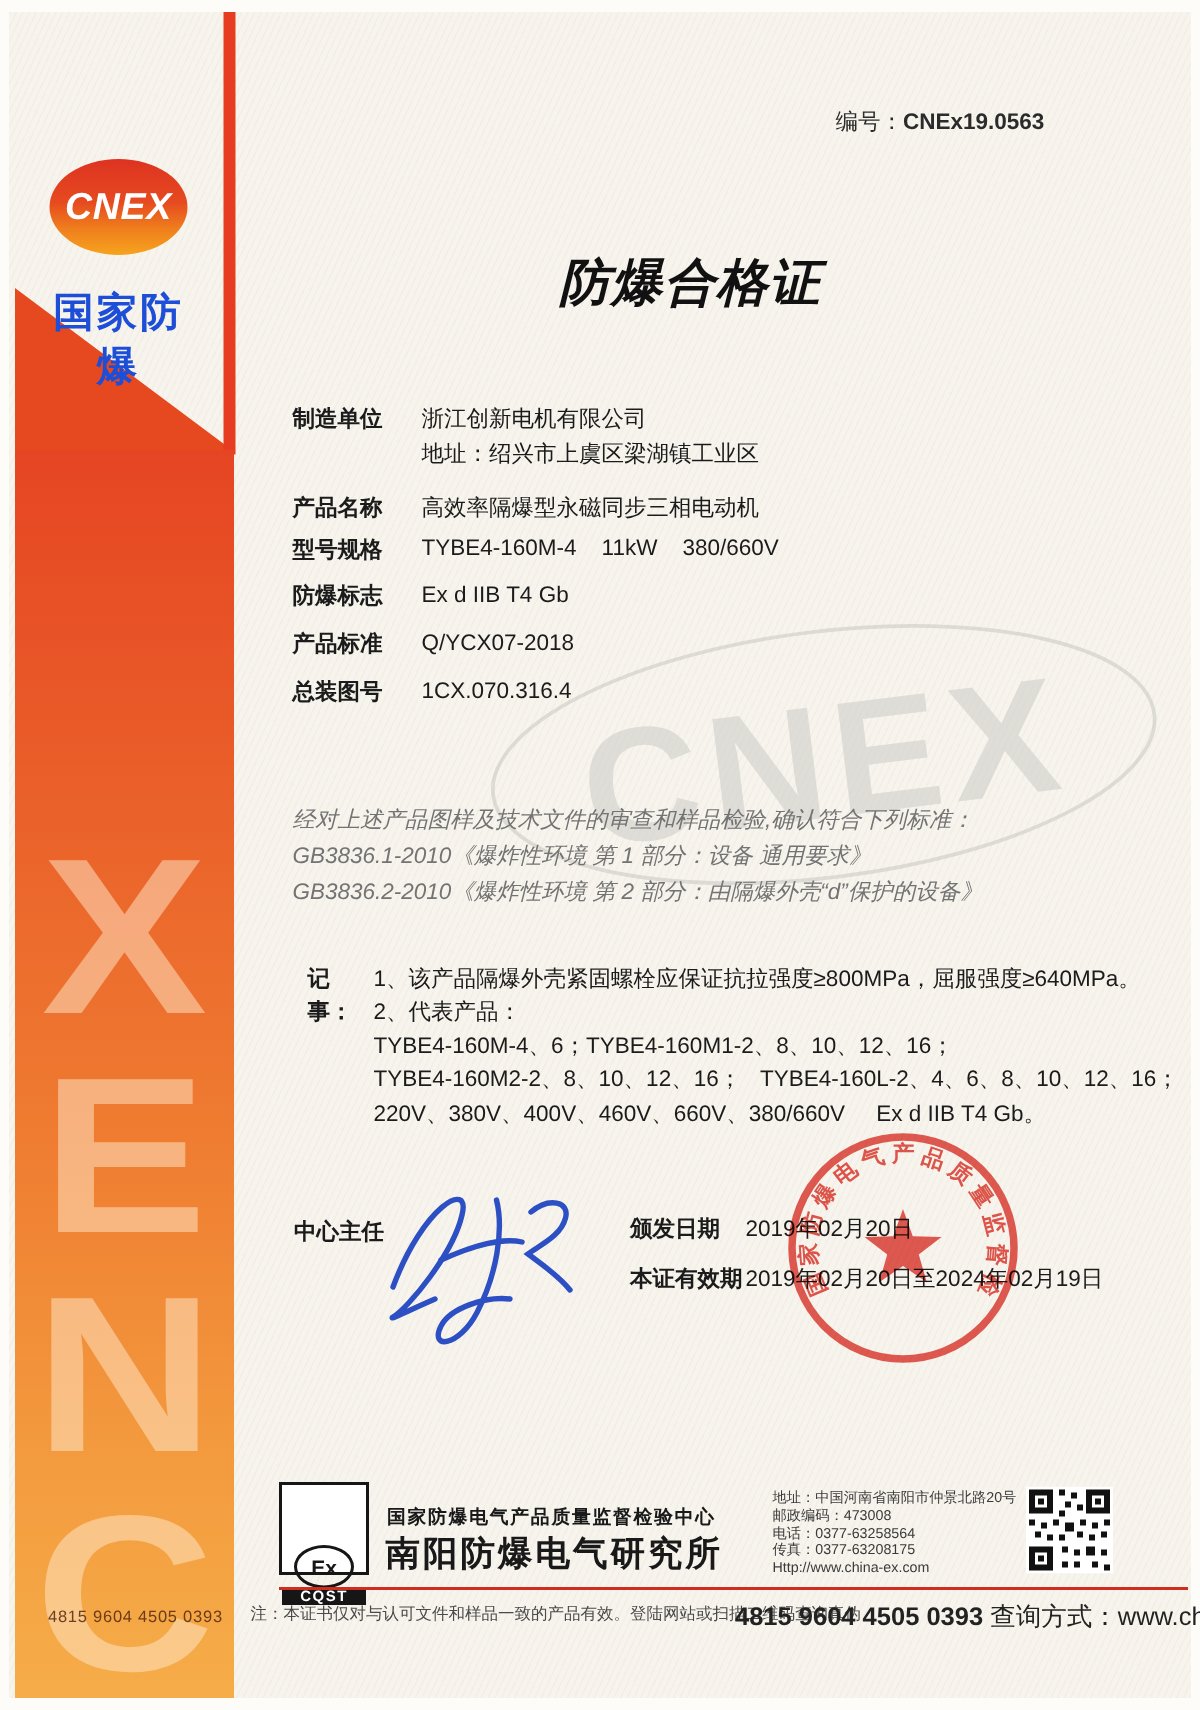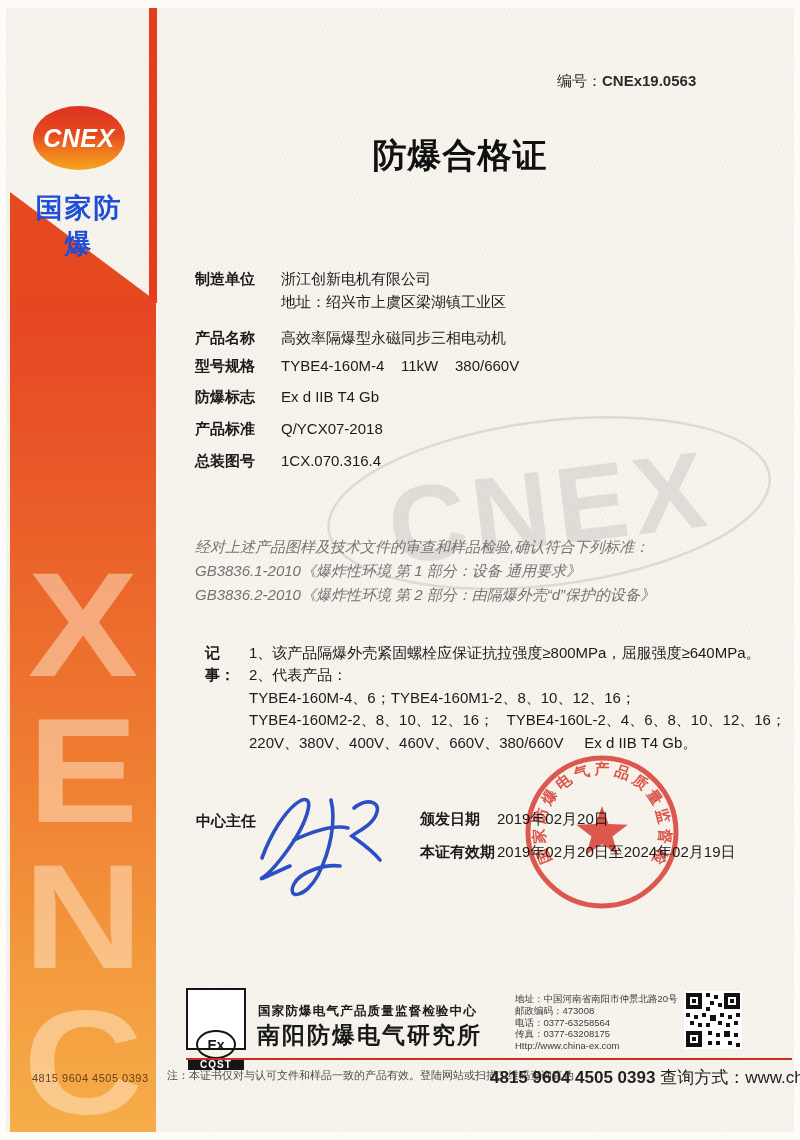--- a/index.html
+++ b/index.html
@@ -23,22 +23,22 @@
   
   .logo-oval{position:absolute;left:33px;top:106px;width:92px;height:64px;border-radius:50%;z-index:3;
     background:linear-gradient(180deg,#dd3322 0%,#e64a1f 45%,#ef7d1d 72%,#f6a41e 100%);
     display:flex;align-items:center;justify-content:center;}
   .logo-oval span{color:#fff;font-weight:800;font-style:italic;font-size:25px;letter-spacing:0.5px;}
   .logo-caption{position:absolute;left:26px;top:190px;width:106px;text-align:center;z-index:3;
     font-size:27px;letter-spacing:2px;color:#1d4ed8;font-weight:600;}
   
   .cert-no{position:absolute;left:557px;top:72px;font-size:15px;color:#2b2b2b;z-index:3;}
   .cert-no b{font-weight:700;}
-  .title{position:absolute;left:300px;top:133px;width:320px;text-align:center;z-index:3;
-    font-size:34px;font-weight:700;letter-spacing:1px;color:#111;}
+  .title{position:absolute;left:300px;top:166px;width:320px;text-align:center;z-index:3;
+    font-size:34px;font-weight:700;letter-spacing:1px;color:#111;font-style:italic;}
   
   .watermark{position:absolute;left:300px;top:395px;z-index:1;opacity:0.55;}
   
   .frow{position:absolute;left:195px;display:flex;z-index:3;font-size:15px;color:#1b1b1b;}
   .frow .flabel{width:86px;font-weight:700;flex:0 0 86px;}
   .frow .fvalue{white-space:pre;}
   .fextra{position:absolute;left:281px;font-size:15px;color:#1b1b1b;z-index:3;}
   
   .statement{position:absolute;left:195px;top:535px;width:575px;z-index:3;
     font-size:15px;line-height:24px;color:#737373;font-style:italic;}

